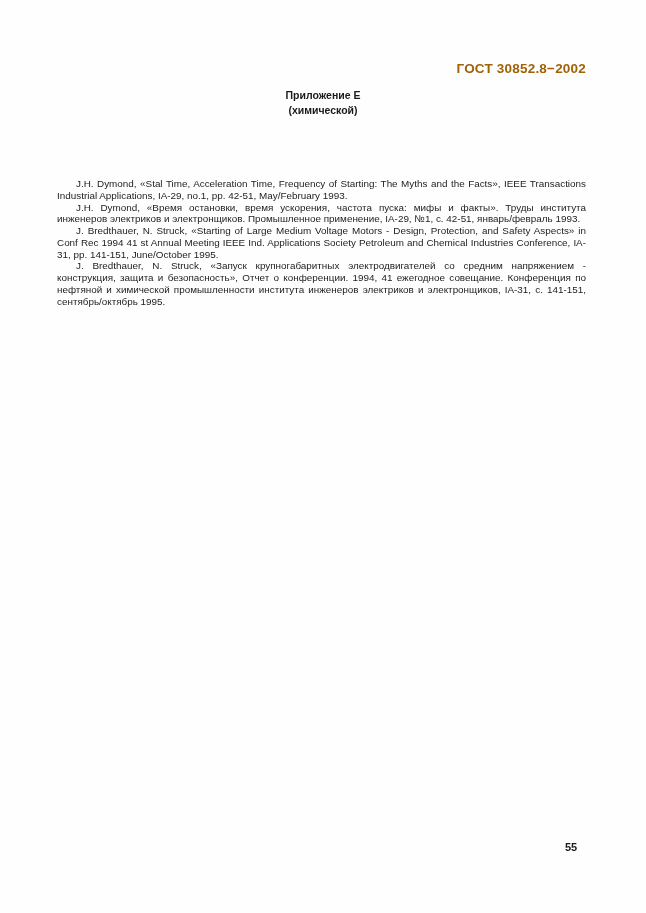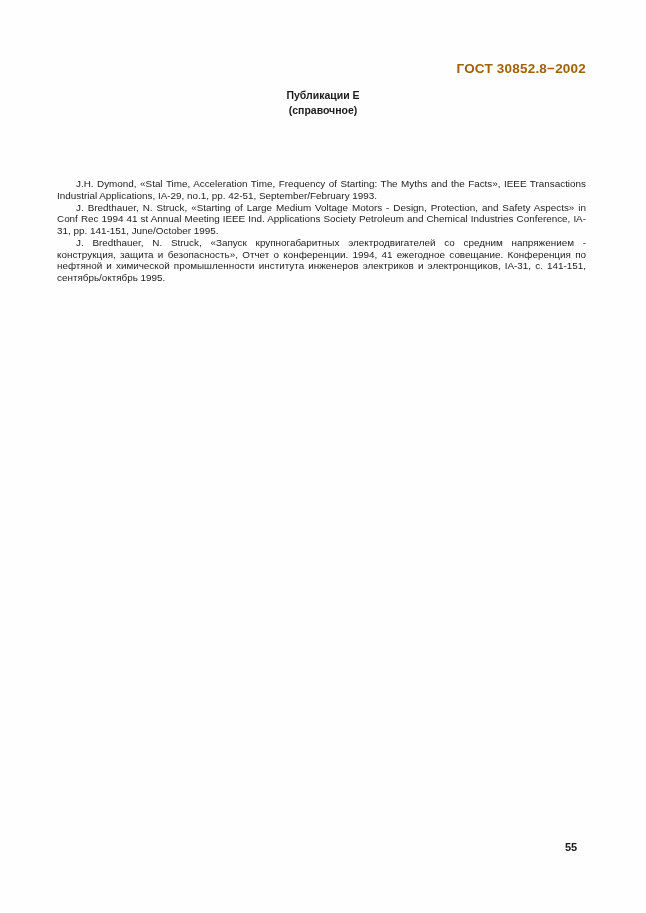--- a/index.html
+++ b/index.html
@@ -97,26 +97,27 @@
   }
 </style>
 </head>
 <body>
 
 <div class="page">
 
   <div class="doc-header">ГОСТ 30852.8−2002</div>
 
   <div class="annex-block">
-    <div class="annex-title">Публикации Е</div>
-    <div class="annex-kind">(справочное)</div>
+    <div class="annex-title">Приложение Е</div>
+    <div class="annex-kind">(химической)</div>
   </div>
 
 
   <div class="refs">
-    <p class="ref-item">J.H. Dymond, «Stal Time, Acceleration Time, Frequency of Starting: The Myths and the Facts», IEEE Transactions Industrial Applications, IA-29, no.1, pp. 42-51, September/February 1993.</p>
+    <p class="ref-item">J.H. Dymond, «Stal Time, Acceleration Time, Frequency of Starting: The Myths and the Facts», IEEE Transactions Industrial Applications, IA-29, no.1, pp. 42-51, May/February 1993.</p>
+    <p class="ref-item">J.H. Dymond, «Время остановки, время ускорения, частота пуска: мифы и факты». Труды института инженеров электриков и электронщиков. Промышленное применение, IA-29, №1, с. 42-51, январь/февраль 1993.</p>
     <p class="ref-item">J. Bredthauer, N. Struck, «Starting of Large Medium Voltage Motors - Design, Protection, and Safety Aspects» in Conf Rec 1994 41 st Annual Meeting IEEE Ind. Applications Society Petroleum and Chemical Industries Conference, IA-31, pp. 141-151, June/October 1995.</p>
     <p class="ref-item">J. Bredthauer, N. Struck, «Запуск крупногабаритных электродвигателей со средним напряжением - конструкция, защита и безопасность», Отчет о конференции. 1994, 41 ежегодное совещание. Конференция по нефтяной и химической промышленности института инженеров электриков и электронщиков, IA-31, с. 141-151, сентябрь/октябрь 1995.</p>
   </div>
 
   <div class="folio">55</div>
 
 </div>
 
 </body></html>

